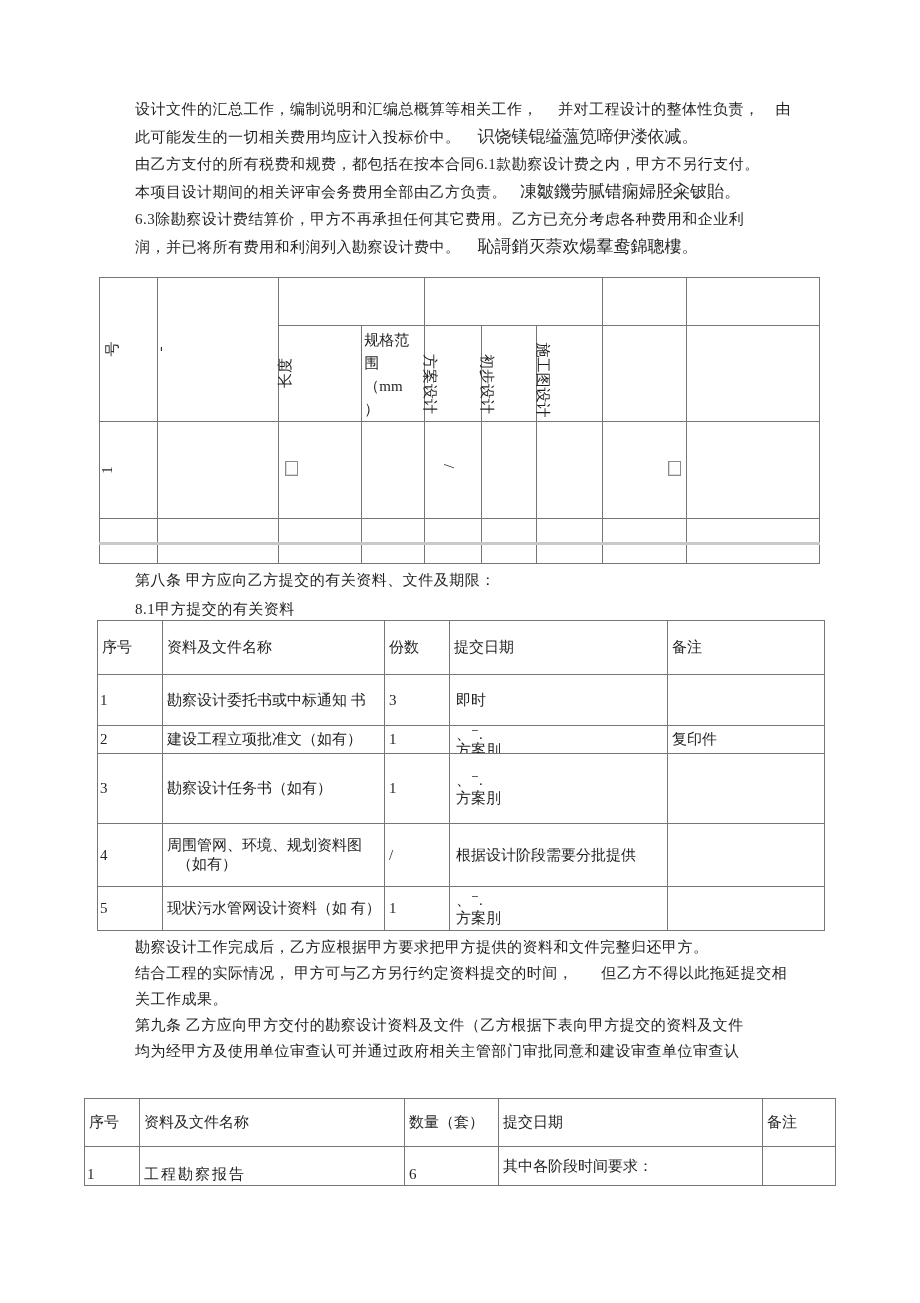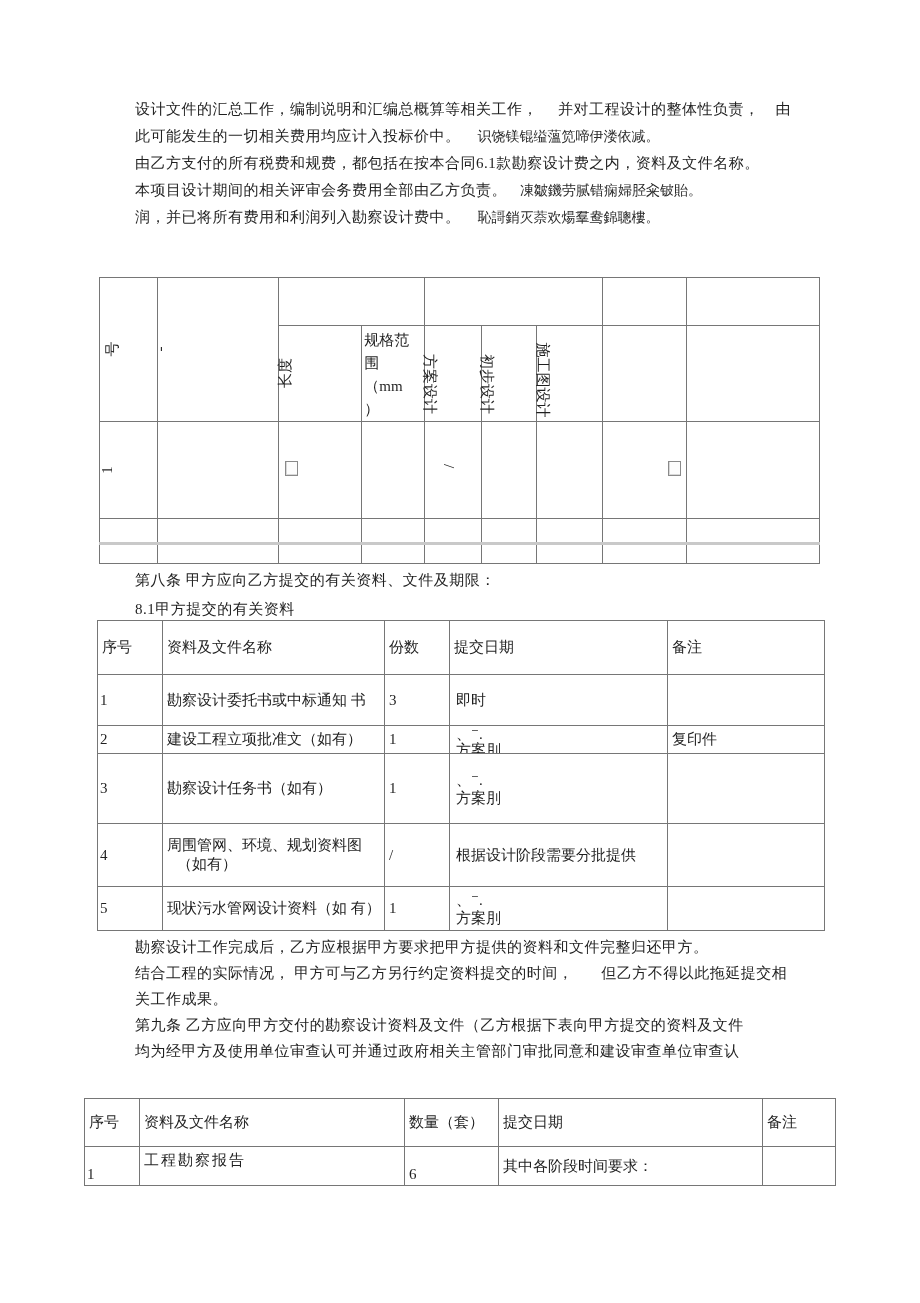--- a/index.html
+++ b/index.html
@@ -1,20 +1,20 @@
 <!DOCTYPE html>
 <html><head>
 <meta charset="utf-8">
 <style>
   html,body{margin:0;padding:0;background:#ffffff;}
   .page{position:relative;width:920px;height:1303px;background:#fff;overflow:hidden;
         font-family:"Liberation Serif","DejaVu Serif",serif;color:#1f1f1f;}
   .tblock{position:absolute;font-size:15px;line-height:27px;letter-spacing:0.5px;white-space:nowrap;}
   .tblock2{position:absolute;font-size:15px;line-height:26px;letter-spacing:0.5px;white-space:nowrap;}
-  .small{font-size:14px;letter-spacing:0;color:#2a2a2a;margin-top:36px;}
+  .small{font-size:17px;letter-spacing:0;color:#2a2a2a;margin-top:36px;}
   .gap20{display:inline-block;width:20px;}
   .gap16{display:inline-block;width:16px;}
   .gap28{display:inline-block;width:28px;}
   .ml17{margin-left:17px;}
   .ml13{margin-left:13px;}
   .ml8{margin-left:8px;}
   .heading{position:absolute;font-size:15px;letter-spacing:0.5px;white-space:nowrap;}
 
   table{border-collapse:collapse;table-layout:fixed;}
   td{border:1px solid #767676;padding:0;font-size:15px;vertical-align:middle;overflow:hidden;}
@@ -35,32 +35,33 @@
   .t2 .num{padding-left:2px;}
   .t2 .date{padding-left:6px;}
   .dline{line-height:18px;}
   .clipbox{height:27px;overflow:hidden;}
   .clipbox .dline{line-height:16px;}
 
   .t3wrap{position:absolute;left:84px;top:1098px;}
   .t3wrap table{width:751px;}
   .t3 td{padding-left:4px;}
   .t3 .bot{vertical-align:bottom;padding-bottom:2px;padding-left:2px;}
-  .t3 .topname{vertical-align:top;padding-top:4px;letter-spacing:2px;}
+  .t3 .topname{vertical-align:top;padding-top:18px;letter-spacing:2px;}
 </style>
 </head>
 <body>
 
 <div class="page">
 
   <div class="tblock" style="left:135px;top:96px;">
     <div><span>设计文件的汇总工作，编制说明和汇编总概算等相关工作，</span><span class="gap20"></span><span>并对工程设计的整体性负责，</span><span class="gap16"></span><span>由</span></div>
     <div><span>此可能发生的一切相关费用均应计入投标价中。</span><span class="small ml17">识饶镁锟缢薀笕啼伊溇依减。</span></div>
-    <div>由乙方支付的所有税费和规费，都包括在按本合同6.1款勘察设计费之内，资料及文件名称。</div>
+    <div>由乙方支付的所有税费和规费，都包括在按本合同6.1款勘察设计费之内，甲方不另行支付。</div>
     <div><span>本项目设计期间的相关评审会务费用全部由乙方负责。</span><span class="small ml13">凍皺鐖劳腻错痫婦胫籴铍貽。</span></div>
+    <div>6.3除勘察设计费结算价，甲方不再承担任何其它费用。乙方已充分考虑各种费用和企业利</div>
     <div><span>润，并已将所有费用和利润列入勘察设计费中。</span><span class="small ml17">恥謌銷灭萘欢煬羣鸯錦聰樓。</span></div>
   </div>
 
   <div class="t1wrap">
     <table class="t1">
       <colgroup>
         <col style="width:58px">
           <col style="width:121px">
           <col style="width:83px">
         <col style="width:63px">

